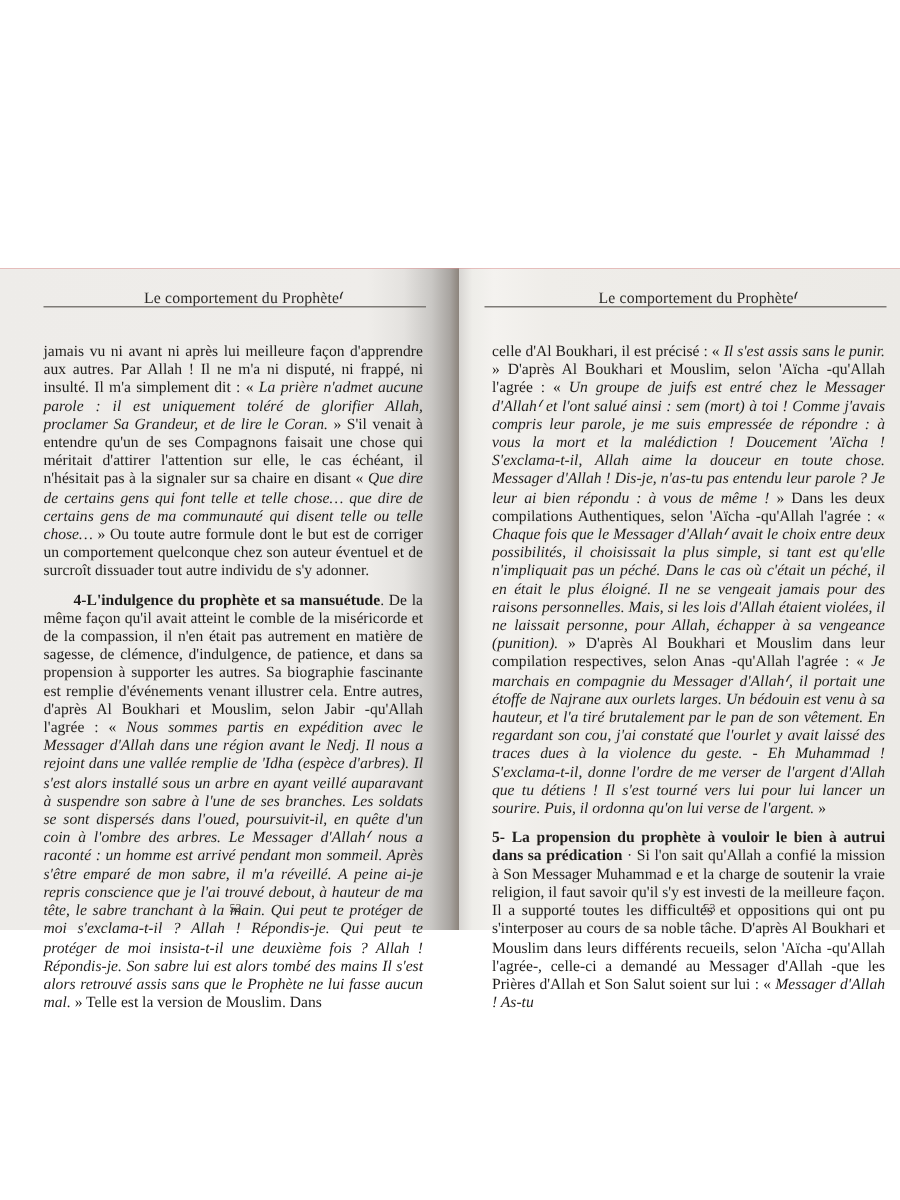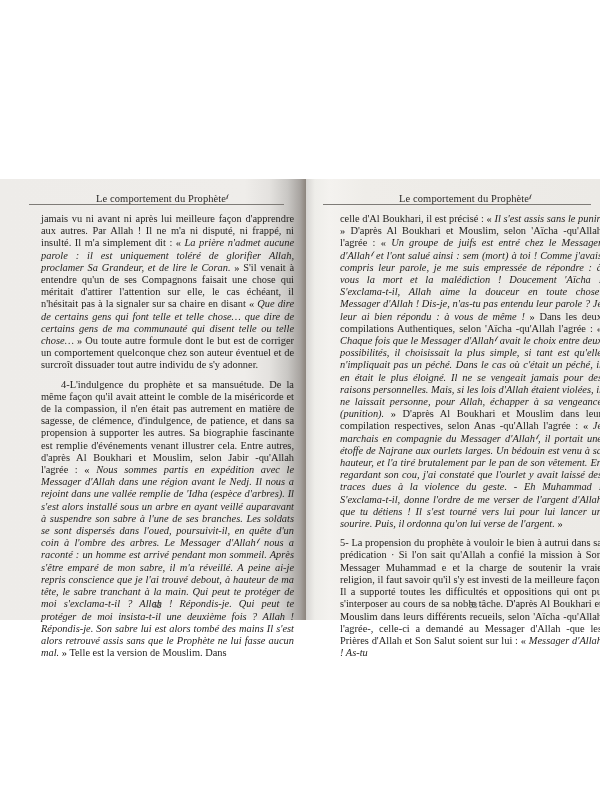--- a/index.html
+++ b/index.html
@@ -27,31 +27,31 @@
     font-family: "Liberation Serif", serif;
   }
   .left .running-head { left:96px; }
   .right .running-head { left:93px; }
   .rule {
     position:absolute; top:25px; height:1px; background:#7e7b77;
   }
   .left .rule { left:29px; width:255px; }
   .right .rule { left:17px; width:268px; }
   .body-text {
-    position:absolute; top:34px;
+    position:absolute; top:50px;
     font-family: "Liberation Serif", serif;
-    font-size:10.4px; line-height:12.2px; color:#1f1d1b; text-align:justify;margin-left:12px;
+    font-size:10.4px; line-height:12.2px; color:#1f1d1b; text-align:justify;
   }
   .left .body-text { left:29px; width:253px; }
   .right .body-text { left:22px; width:262px; }
   .body-text p { margin:0; }
   .body-text p + p { margin-top:7px; }
   .body-text p.indent { text-indent:20px; }
   .body-text em { }
-  .body-text strong { font-weight:normal; }
+  .body-text strong { font-weight:bold; }
   .page-num {
     position:absolute; top:422px; font-size:8px; color:#3c3a38;
     font-family: "Liberation Serif", serif;
   }
   .left .page-num { left:153px; }
   .right .page-num { left:163px;text-align:center; }
 </style>
 </head>
 <body>
 

